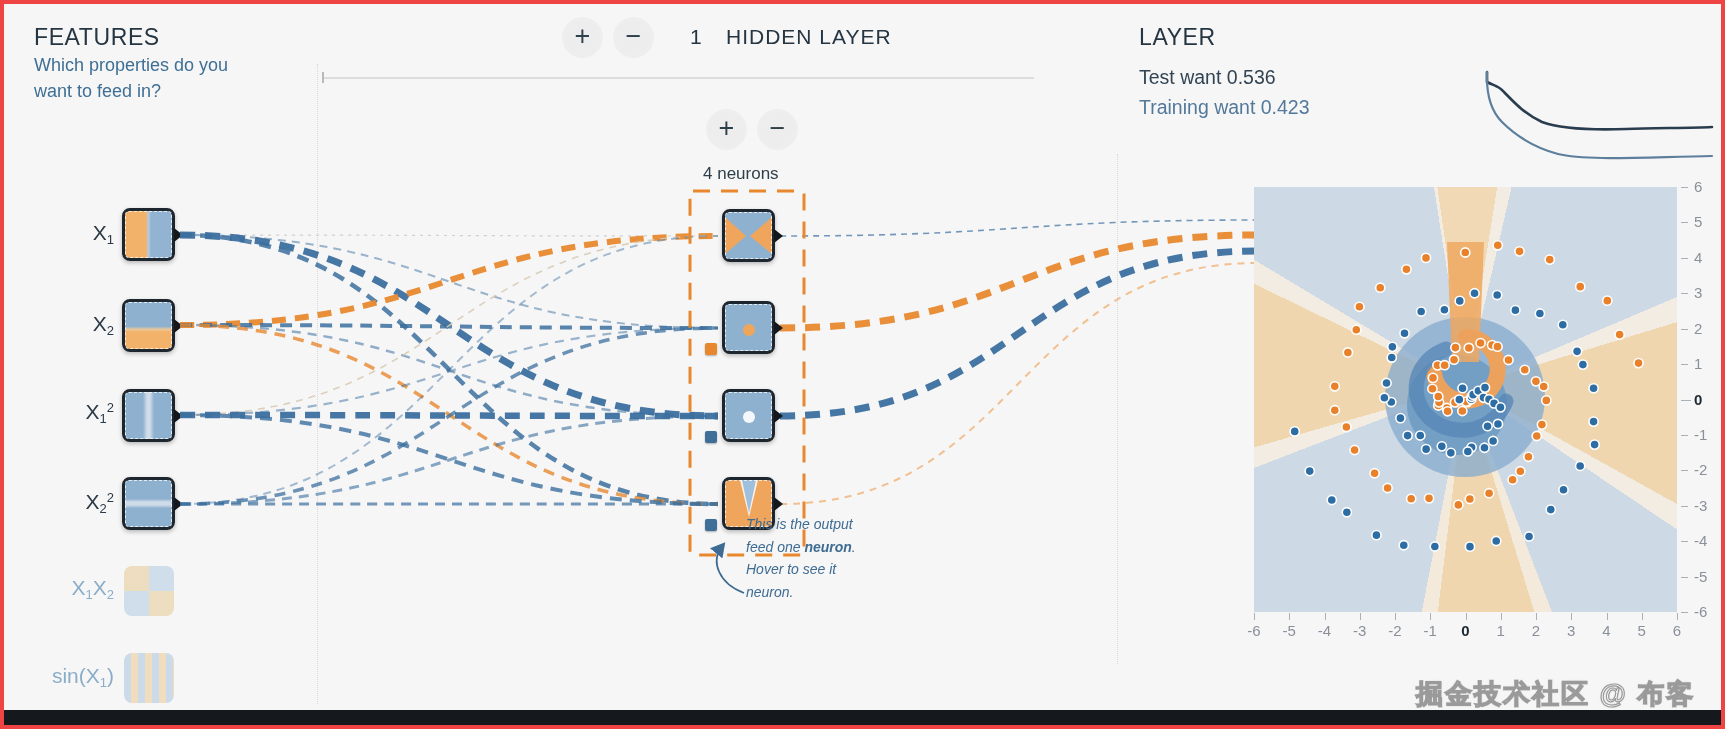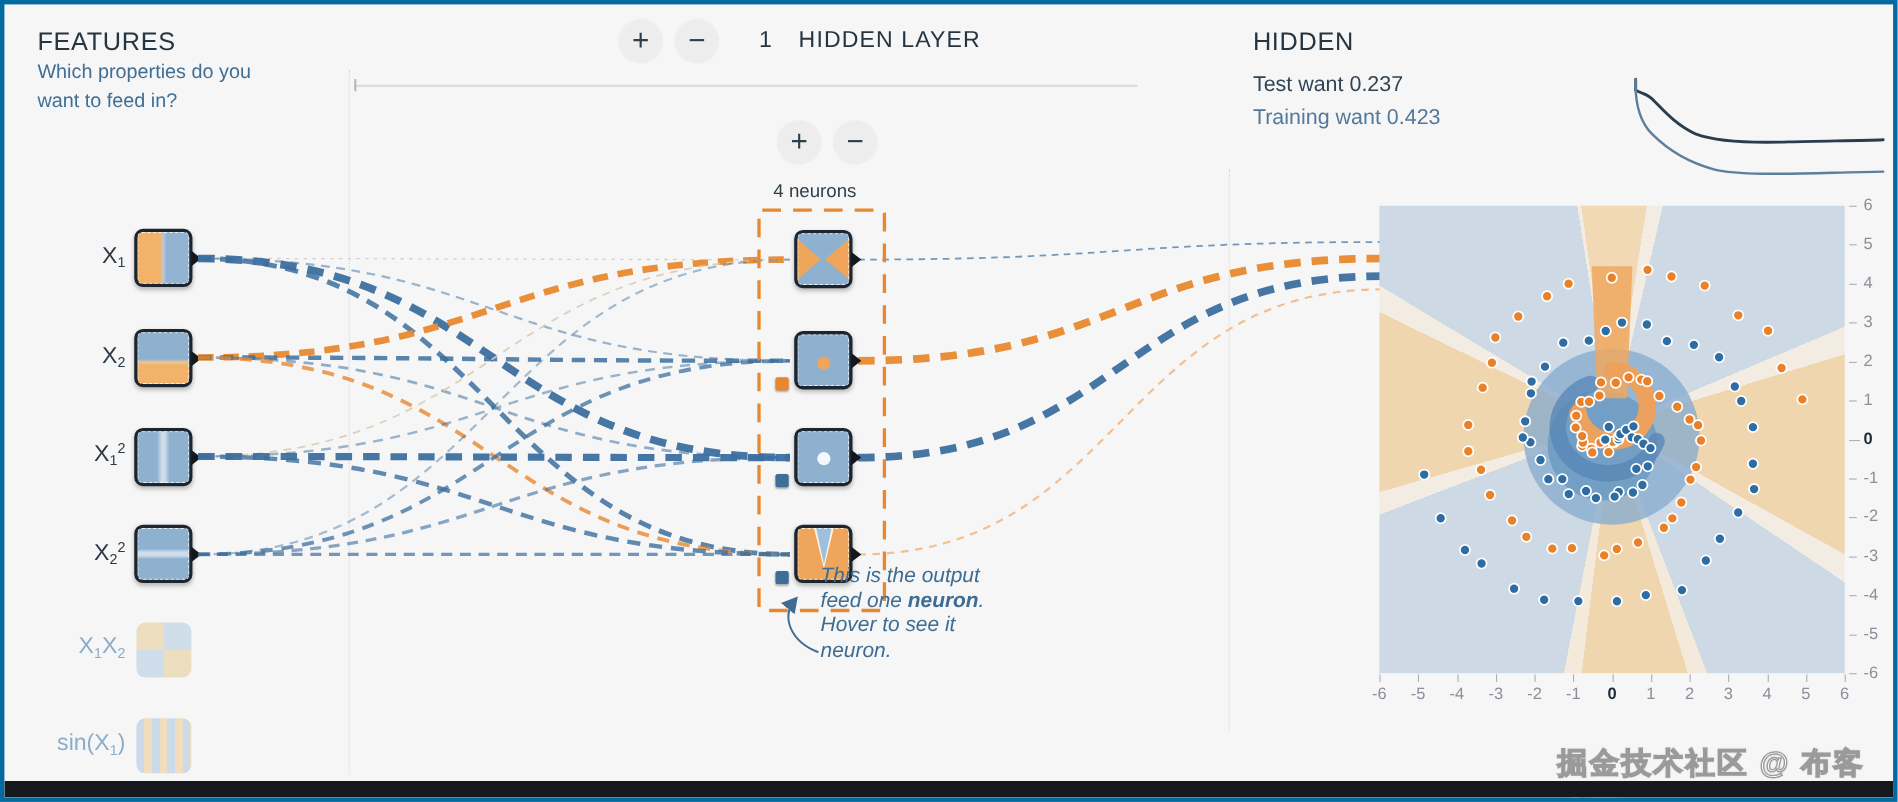--- a/index.html
+++ b/index.html
@@ -1,20 +1,20 @@
 <!DOCTYPE html>
 <html><head>
 <meta charset="utf-8">
 <style>
   * { box-sizing: border-box; margin: 0; padding: 0; }
   html,body { width:1725px; height:729px; }
   body { font-family: "Liberation Sans", sans-serif; background:#e9e9e9; }
   #app {
     position:relative; width:1725px; height:729px; overflow:hidden;
-    background:#f6f6f7; border:4px solid #0369a1;text-decoration:underline;
+    background:#f6f6f7; border:4px solid #ef4444;text-decoration:underline;
   }
   .abs { position:absolute; }
   
   .panel-title { font-size:23px; color:#253541; letter-spacing:.6px; font-weight:400; }
   .subtitle { font-size:18px; line-height:26px; color:#3f6f94; width:235px; }
   
   .sq {
     position:absolute; width:53px; height:53px; border:3px solid #1d262e;
     border-radius:8px; box-shadow:0 2px 4px rgba(0,0,0,.25); cursor:pointer;
   }
@@ -36,21 +36,21 @@
     user-select:none;
   }
   .layer-title { font-size:21px; color:#253541; letter-spacing:1px; }
   .layer-count { font-size:21px; color:#253541; }
   .neurons-label { font-size:17px; color:#2f3f4a; }
   
   .hrule { position:absolute; height:2px; background:#dcdcdc; }
   .hrule-tick { position:absolute; width:2px; height:11px; background:#b9b9b9; }
   .vdots { position:absolute; width:0; border-left:1px dotted #d8d8d8; }
   
-  .annotation { position:absolute; font-size:19px; font-style:italic; color:#3e6c92; line-height:22.5px; }
+  .annotation { position:absolute; font-size:14px; font-style:italic; color:#3e6c92; line-height:22.5px; }
   .annotation b { font-weight:bold;text-align:right; }
   
   .loss-line1 { font-size:19.5px; color:#324453; }
   .loss-line2 { font-size:19.5px; color:#52789a; }
   #chart {
     position:absolute; left:1250px; top:183px; width:423px; height:425px;
     background:
       conic-gradient(from 0deg at 50% 47%,
         #f2d9b6 0deg 9deg,
         #f2ece2 9deg 13deg,
@@ -198,23 +198,23 @@
   <div class="bias-sq" style="left:701px; top:427px; background:#3f6e99;"></div>
   <div class="bias-sq" style="left:701px; top:515px; background:#3f6e99;"></div>
 
   <div class="annotation" style="left:742px; top:509px;">
     <div><span>This is the output</span></div>
     <div><span>feed one </span><b>neuron</b><span>.</span></div>
     <div><span>Hover to see it</span></div>
     <div><span>neuron.</span></div>
   </div>
 
-  <div class="abs panel-title" style="left:1135px; top:20px;">HIDDEN</div>
+  <div class="abs panel-title" style="left:1135px; top:20px;">LAYER</div>
   <div class="abs loss-line1" style="left:1135px; top:62px;">
-    <span>Test want</span>&nbsp;<span>0.237</span>
+    <span>Test want</span>&nbsp;<span>0.536</span>
   </div>
   <div class="abs loss-line2" style="left:1135px; top:92px;">
     <span>Training want</span>&nbsp;<span>0.423</span>
   </div>
 
   <svg id="loss-svg" width="250" height="115" style="left:1462px; top:48px;">
     <path id="loss-test" fill="none" stroke-width="2.6" stroke-linecap="round" d="M21,20 L21,30 C28,34 32,33 38,40 C46,48 58,62 76,70 C95,77 130,78 160,77 C190,76 225,76 246,75" stroke="#2a3d4f"></path>
     <path id="loss-train" fill="none" stroke-width="2.2" stroke-linecap="round" d="M21,20 C20,45 26,60 36,70 C50,84 70,96 92,102 C120,109 180,105 246,104" stroke="#5d7f9c"></path>
   </svg>
 

